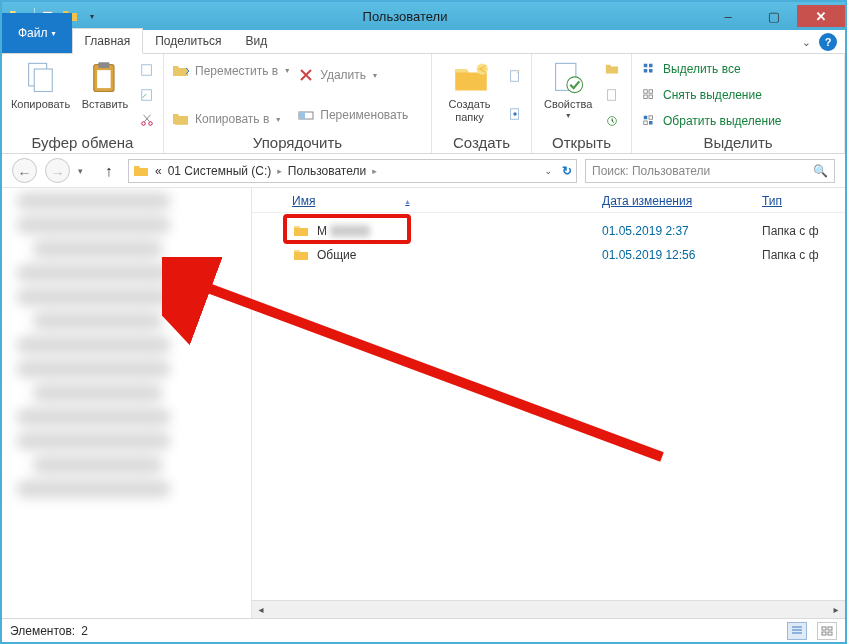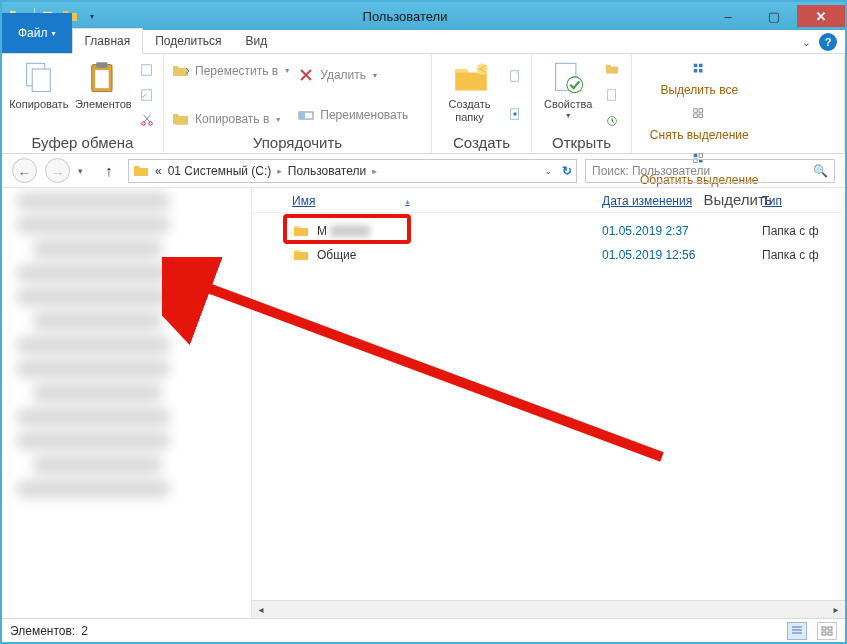--- a/index.html
+++ b/index.html
@@ -25,21 +25,21 @@
 
 .ribbon { height:100px; background:#fff; border-bottom:1px solid #d9d9d9; display:flex; }
 .group { border-right:1px solid #e6e6e6; padding:4px 8px 2px 8px; display:flex; flex-direction:column; }
 .group .row { display:flex; gap:8px; flex:1; }
 .group .lbl { text-align:center; font-size:15px; color:#4a4a4a; padding-top:2px; }
 .bigbtn { display:flex; flex-direction:column; align-items:center; justify-content:flex-start; padding:2px 4px; min-width:52px; }
 .bigbtn .ico { width:36px; height:36px; margin-bottom:2px; }
 .bigbtn .txt { text-align:center; font-size:11px; color:#444; line-height:13px; }
 .minicol { display:flex; flex-direction:column; justify-content:space-around; }
 .minirow { display:flex; align-items:center; gap:5px; color:#888; font-size:12px; padding:2px 0; }
-.minirow.en { color:#a16207;flex-direction:column; }
+.minirow.en { color:#15803d; }
 .minirow .mi { width:18px; height:18px; display:flex;align-items:center;justify-content:center; }
 .minirow .dd { color:#888; font-size:8px; margin-left:2px; }
 
 
 .navbar { height:34px; display:flex; align-items:center; padding:4px 10px; gap:8px; border-bottom:1px solid #e6e6e6; }
 .navbtn { width:25px; height:25px; border:1px solid #c9c9c9; border-radius:50%; background:#f7f7f7; display:flex;align-items:center;justify-content:center; color:#6a6a6a; font-size:14px; }
 .navhist { width:12px; color:#6a6a6a; font-size:9px; }
 .upbtn { width:22px; height:22px; color:#2b2b2b; display:flex;align-items:center;justify-content:center; font-size:15px; }
 .addr { flex:1; height:24px; border:1px solid #c9c9c9; background:#fff; display:flex; align-items:center; padding:0 4px; gap:6px; font-size:12px; color:#333; position:relative; }
 .addr .fi { width:16px; height:16px; }
@@ -142,21 +142,21 @@
           <div class="txt">Копировать</div>
         </div>
         <div class="bigbtn">
           <div class="ico">
               <svg viewBox="0 0 32 32" width="36" height="36">
                 <rect x="6" y="4" width="18" height="24" rx="2" fill="#d9a441" stroke="#b0802b"></rect>
                 <rect x="10" y="2" width="10" height="5" rx="1" fill="#8a8a8a"></rect>
                 <rect x="9" y="9" width="12" height="16" fill="#fff"></rect>
               </svg>
             </div>
-          <div class="txt">Элементов</div>
+          <div class="txt">Вставить</div>
         </div>
         <div class="minicol">
           <span class="mi">
               <svg width="16" height="14" viewBox="0 0 16 16">
                 <rect x="2" y="2" width="11" height="12" fill="#fff" stroke="#9cb8d4"></rect>
               </svg>
             </span>
           <span class="mi">
               <svg width="16" height="14" viewBox="0 0 16 16">
                 <rect x="2" y="2" width="11" height="12" fill="#fff" stroke="#9cb8d4"></rect>

